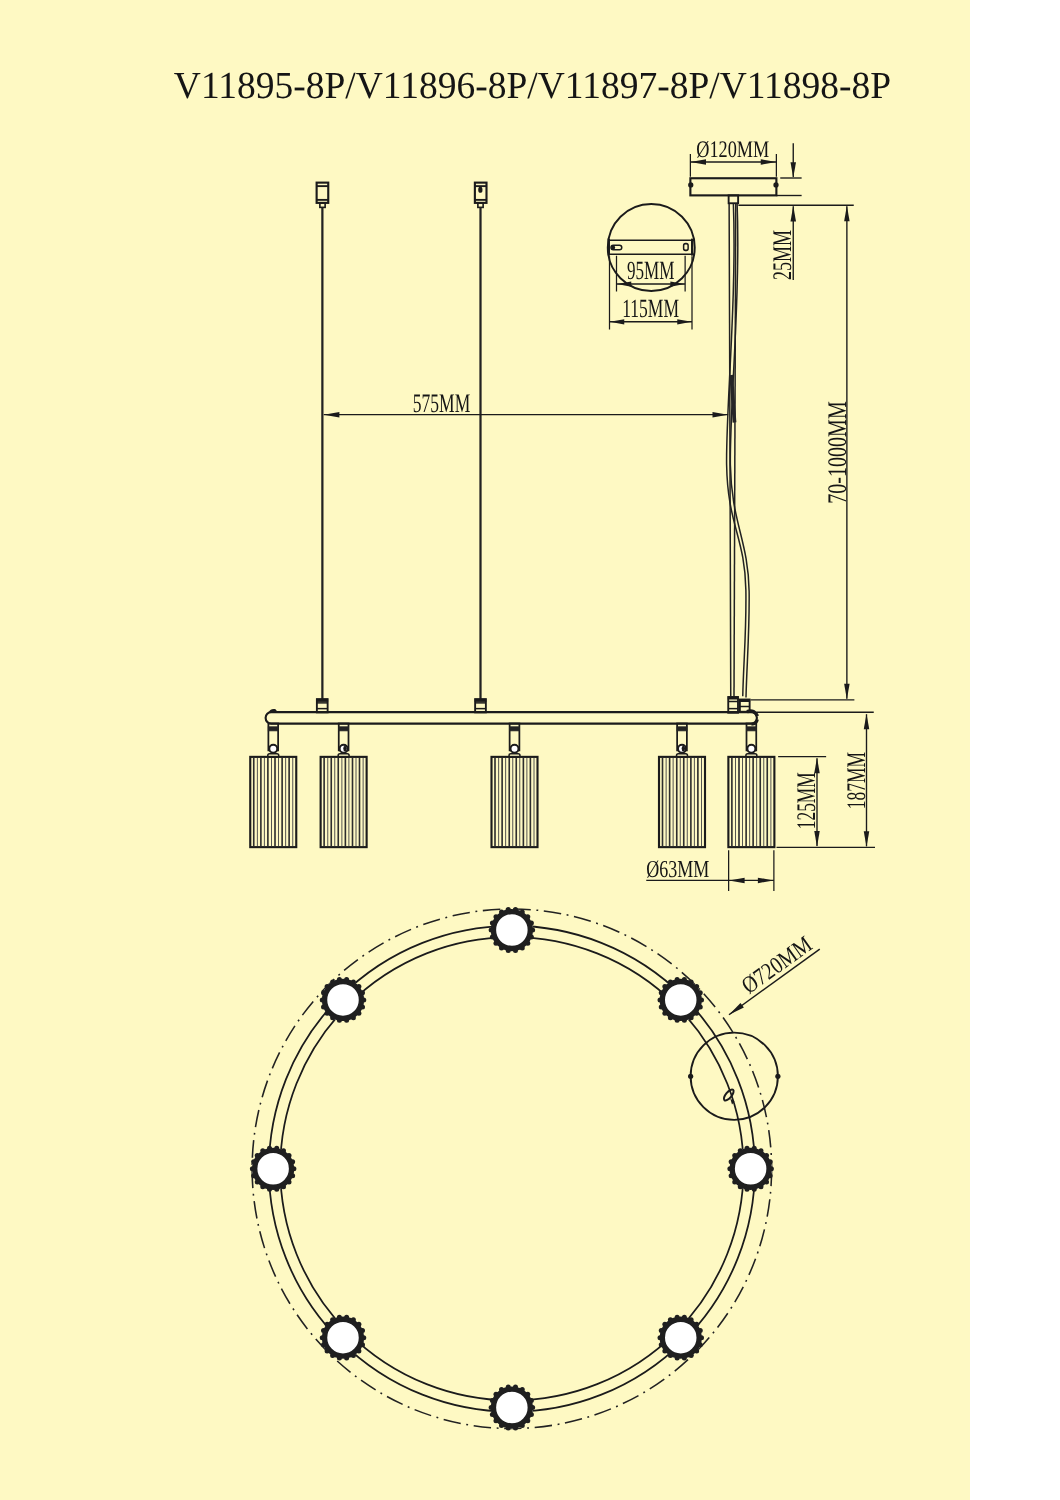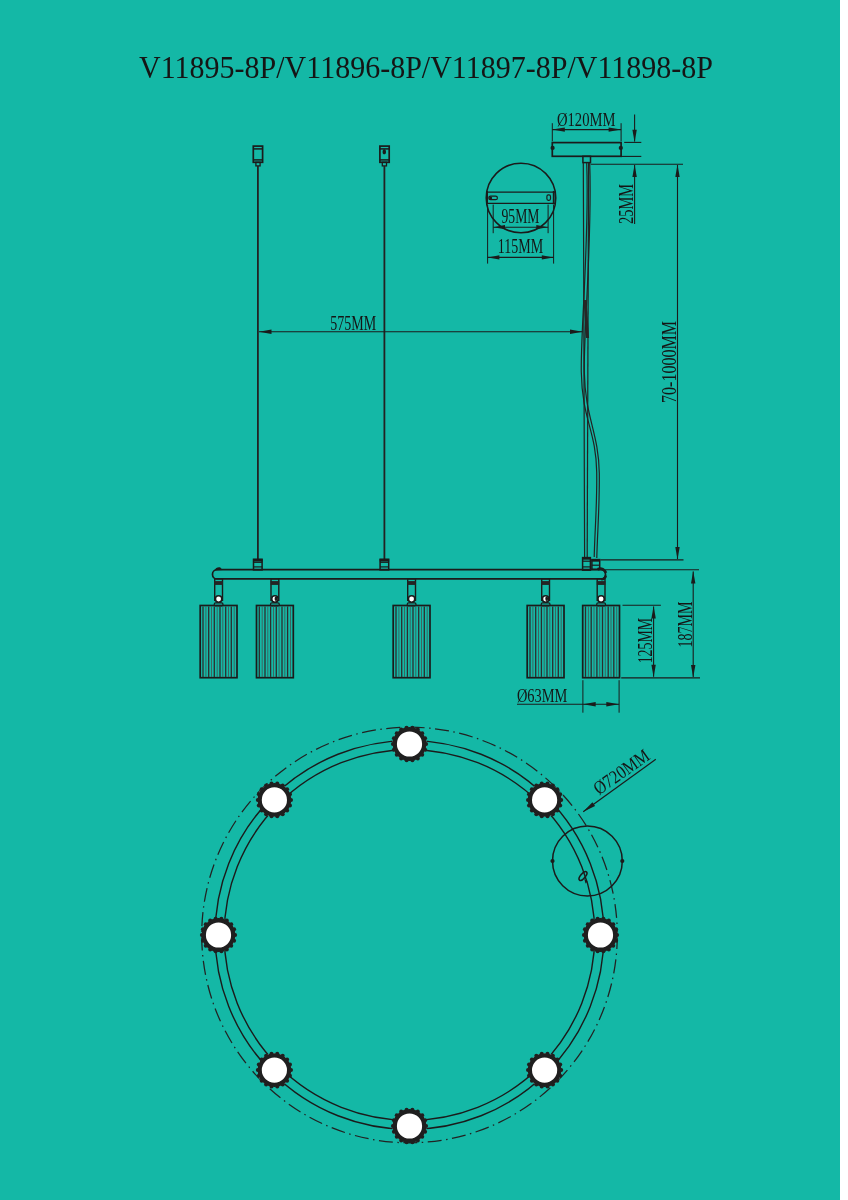--- a/index.html
+++ b/index.html
@@ -1,16 +1,16 @@
 <!DOCTYPE html>
 <html><head>
 <meta charset="utf-8">
 <style>
 html,body{margin:0;padding:0;background:#ffffff;}
-#page{position:relative;width:840px;height:1200px;background:#14b8a6;overflow:hidden;text-decoration:underline;}
+#page{position:relative;width:776px;height:1200px;background:#fef9c3;overflow:hidden;text-decoration:underline;}
 text{font-family:"Liberation Serif",serif;fill:#151515;}
 </style>
 </head>
 <body>
 
 <div id="page">
 <svg width="848" height="1200" viewBox="0 0 848 1200">
 
 <text transform="translate(426.0,78.3) scale(0.9807,1)" font-size="30.6" text-anchor="middle">V11895-8P/V11896-8P/V11897-8P/V11898-8P</text>
 

